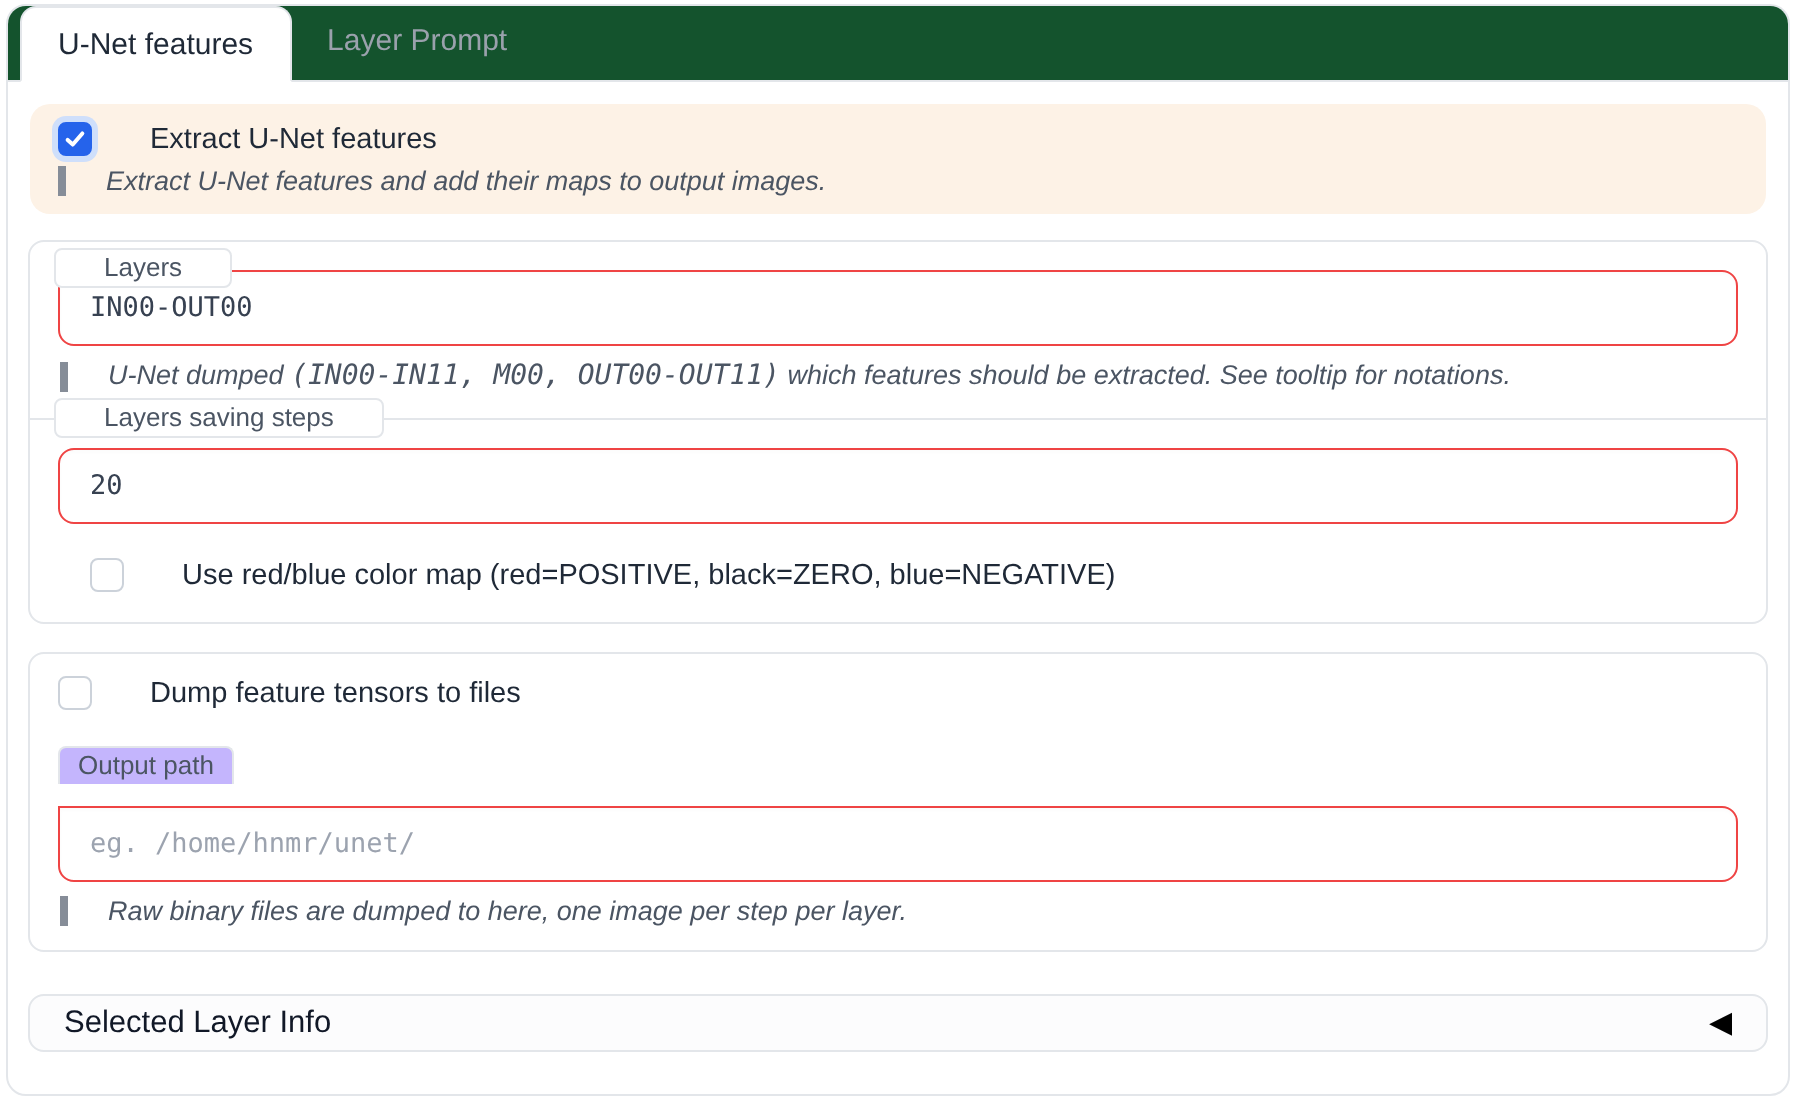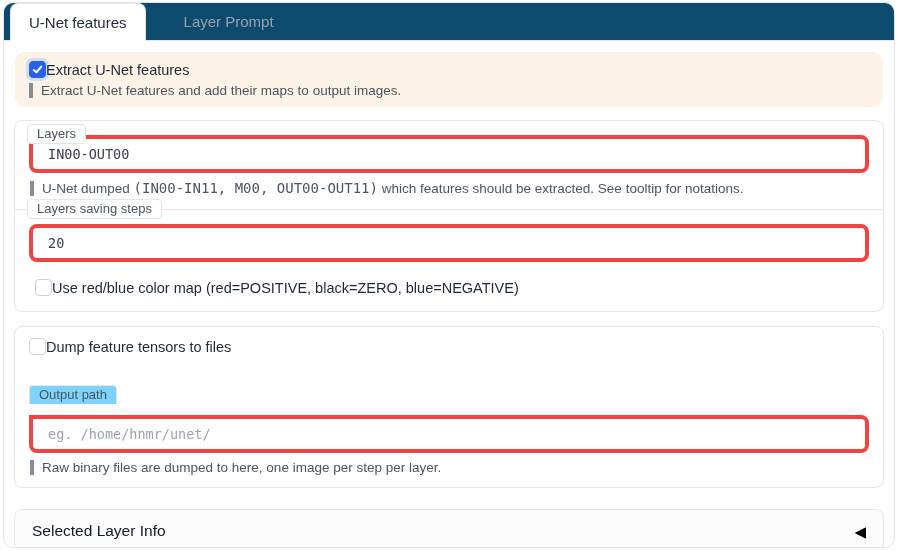--- a/index.html
+++ b/index.html
@@ -19,104 +19,104 @@
   }
   .frame{
     margin:2px 3px;height:546px;
     border:1px solid var(--border);
     border-radius:10px;
     background:#fff;
     overflow:hidden;
   }
   
   .tabbar{
-    display:flex;align-items:center;
-    height:38px;background:#0c4a6e;
+    display:flex;align-items:flex-start;
+    height:38px;background:#14532d;
     border-bottom:1px solid var(--border);
-    gap:20px;
   }
   .tab{
     font-size:15px;padding:0 18px;line-height:36px;cursor:pointer;white-space:nowrap;
   }
   .tab.active{
     background:#fff;color:var(--text-dark);font-weight:400;
     border:1px solid var(--border);border-bottom:1px solid #fff;
     border-radius:8px 8px 0 0;margin-left:6px;margin-bottom:-1px;height:38px;line-height:37px;
   }
   .tab.inactive{color:var(--tab-inactive);}
   
   .content{padding:11px 10px 0;background:#fff;}
   
   .hl-block{
     background:var(--highlight-bg);
     border-radius:10px;
     padding:9px 14px 9px;
     margin:0 1px 13px;
   }
-  .cb-row{display:flex;align-items:center;gap:0;font-size:14.5px;color:var(--text-dark);cursor:pointer;}
+  .cb-row{display:flex;align-items:center;gap:29px;font-size:14.5px;color:var(--text-dark);cursor:pointer;}
   .cb{
     width:17px;height:17px;flex:0 0 17px;
     border:1px solid #ccd2da;border-radius:4px;background:#fff;
     display:inline-flex;align-items:center;justify-content:center;
   }
   .cb.checked{
     background:var(--accent);border-color:var(--accent);
     box-shadow:0 0 0 3px #cfdffb;
   }
   .cb svg{display:none;}
   .cb.checked svg{display:block;}
   .info-row{
-    display:flex;align-items:flex-end;gap:8px;
+    display:flex;align-items:flex-end;gap:20px;
     font-size:13.5px;color:var(--info-text);
     margin-top:5px;
+    font-style:italic;
   }
   .info-bar{
     flex:0 0 4px;width:4px;height:15px;background:#868d98;display:inline-block;
   }
   .mono{font-family:"DejaVu Sans Mono",monospace;font-size:14px;}
   
   .group{
     position:relative;
     border:1px solid var(--border);
     border-radius:8px;background:#fff;
     margin-bottom:14px;
   }
   .field{position:relative;padding:0 14px;}
   .field.sep{border-top:1px solid var(--border);margin-top:13px;}
   .flabel{
     position:absolute;top:-11px;left:12px;z-index:2;
     display:inline-block;background:#fff;
     border:1px solid var(--border);border-radius:4px;
-    padding:1px 9px 2px;font-size:13px;color:var(--info-text);
+    padding:1px 24px 2px;font-size:13px;color:var(--info-text);
   }
   .flabel-static{
-    display:inline-block;background:#7dd3fc;
+    display:inline-block;background:#c4b5fd;
     border:1px solid var(--border);border-radius:4px 4px 0 0;border-bottom:none;
     padding:1px 9px 2px;font-size:13px;color:var(--info-text);
     margin:6px 0 0 0;position:relative;z-index:2;
   }
   .tinput{
     display:block;width:100%;height:38px;
     margin-top:14px;
-    border:4px solid #ef4444;border-radius:8px;background:#fff;
+    border:1px solid #ef4444;border-radius:8px;background:#fff;
     padding:0 15px;outline:none;
     font-family:"DejaVu Sans Mono",monospace;font-size:13.5px;color:#374151;
     box-shadow:inset 0 1px 2px rgba(0,0,0,.02);
   }
   .tinput.no-mt{margin-top:11px;border-top-left-radius:0;}
   .tinput::placeholder{color:#9ca3af;}
   .field .info-row{margin:7px 1px 0;}
-  .group .cb-row.pad{margin:17px 20px 15px;}
-  .group2-top{margin:11px 14px 24px;}
+  .group .cb-row.pad{margin:17px 30px 15px;}
+  .group2-top{margin:11px 14px 12px;}
   .group2-bottom-pad{height:12px;}
   
   .accordion{
     margin-top:21px;
     border:1px solid var(--border);border-radius:8px;background:#fcfcfd;
-    height:44px;display:flex;align-items:center;justify-content:space-between;
+    height:29px;display:flex;align-items:center;justify-content:space-between;
     padding:0 17px;cursor:pointer;
   }
   .accordion-title{font-size:15.5px;color:#111827;}
   .accordion-arrow{font-size:15px;color:#000;line-height:1;}
 </style>
 </head>
 <body>
 
 <div class="frame">
 

